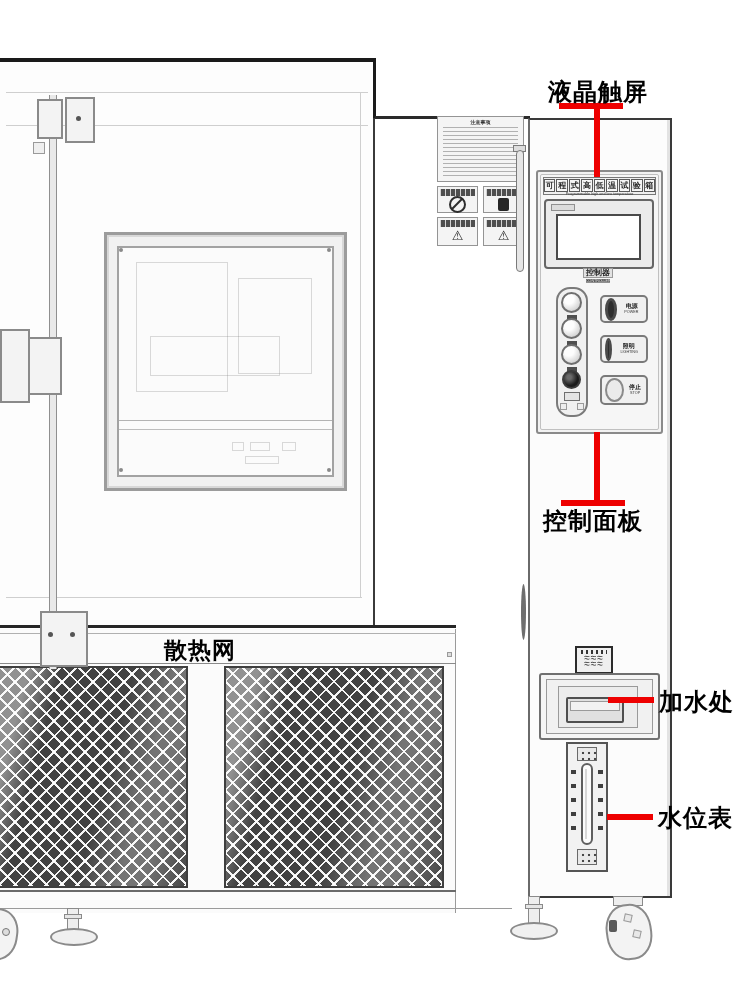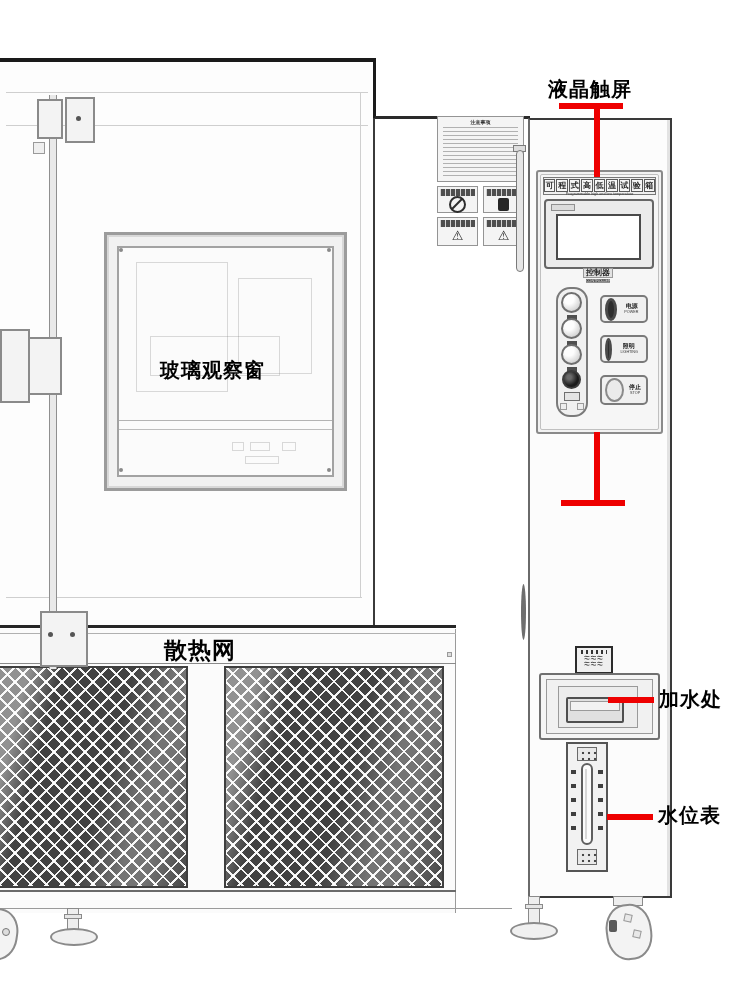--- a/index.html
+++ b/index.html
@@ -1,19 +1,19 @@
 <!DOCTYPE html>
 <html><head>
 <meta charset="utf-8">
 <style>
   html,body{margin:0;padding:0;background:#fff;}
   #page{position:relative;width:750px;height:1004px;background:#fff;overflow:hidden;
         font-family:"Liberation Sans",sans-serif;}
   .a{position:absolute;box-sizing:border-box;}
-  .callout-label{font-weight:bold;color:#000;font-size:20px;letter-spacing:1px;white-space:nowrap;z-index:30;}
+  .callout-label{font-weight:bold;color:#000;font-size:24px;letter-spacing:1px;white-space:nowrap;z-index:30;}
   .rbar{background:#ee0000;z-index:29;}
   .mesh{border:2px solid #3f3f3f;background-color:#383838;
     background-image:
       repeating-linear-gradient(45deg, rgba(255,255,255,.95) 0 2px, rgba(255,255,255,0) 2px 11px),
       repeating-linear-gradient(-45deg, rgba(255,255,255,.95) 0 2px, rgba(255,255,255,0) 2px 11px),
       linear-gradient(105deg, rgba(255,255,255,.45) 0 12%, rgba(255,255,255,.05) 25% 55%, rgba(255,255,255,.30) 72% 82%, rgba(255,255,255,.08) 100%);}
   .frame{border:2px solid #8a8a8a;background:#f3f3f3;}
   .thin{border:1px solid #9a9a9a;}
   .faint{border:1px solid rgba(110,110,110,.25);}
   .sketchline{background:#cfcfcf;}
@@ -71,21 +71,20 @@
   <div class="a ellipse" style="left:327px;top:468px;width:4px;height:4px;background:#8a8a8a;"></div>
   <div class="a faint" style="left:136px;top:262px;width:92px;height:130px;"></div>
   <div class="a faint" style="left:238px;top:278px;width:74px;height:96px;"></div>
   <div class="a faint" style="left:150px;top:336px;width:130px;height:40px;"></div>
   <div class="a" style="left:119px;top:420px;width:213px;height:1px;background:#b3b3b3;"></div>
   <div class="a" style="left:119px;top:429px;width:213px;height:1px;background:#bdbdbd;"></div>
   <div class="a faint" style="left:232px;top:442px;width:12px;height:9px;"></div>
   <div class="a faint" style="left:250px;top:442px;width:20px;height:9px;"></div>
   <div class="a faint" style="left:282px;top:442px;width:14px;height:9px;"></div>
   <div class="a faint" style="left:245px;top:456px;width:34px;height:8px;"></div>
-  <div class="a callout-label" style="left:160px;top:357px;">玻璃观察窗</div>
 
   <div class="a wstk" style="left:437px;top:116px;width:87px;height:66px;">
     <div style="text-align:center;font-size:5px;font-weight:bold;color:#333;margin-top:2px;">注意事项</div>
     <div style="margin:2px 5px;height:50px;background-image:repeating-linear-gradient(180deg,#a0a0a0 0 1px, rgba(0,0,0,0) 1px 4px);opacity:.8;"></div>
   </div>
   <div class="a wstk" style="left:437px;top:186px;width:41px;height:27px;">
     <div class="wstk-hdr"></div>
     <div class="wsym">
         <span class="nosign"></span>
       </div>
@@ -217,20 +216,21 @@
   <div class="a" style="left:609px;top:920px;width:8px;height:12px;background:#5a5a5a;border-radius:2px;"></div>
   <div class="a thin" style="left:624px;top:914px;width:8px;height:8px;background:#e8e8e8;transform:rotate(12deg);"></div>
   <div class="a thin" style="left:633px;top:930px;width:8px;height:8px;background:#e8e8e8;transform:rotate(12deg);"></div>
 
   <div class="a callout-label" style="left:548px;top:76px;">液晶触屏</div>
   <div class="a rbar" style="left:559px;top:103px;width:64px;height:6px;"></div>
   <div class="a rbar" style="left:594px;top:103px;width:6px;height:74px;"></div>
 
   <div class="a rbar" style="left:594px;top:432px;width:6px;height:70px;"></div>
   <div class="a rbar" style="left:561px;top:500px;width:64px;height:6px;"></div>
+  <div class="a callout-label" style="left:543px;top:505px;">控制面板</div>
 
   <div class="a rbar" style="left:608px;top:697px;width:46px;height:6px;"></div>
   <div class="a callout-label" style="left:659px;top:686px;">加水处</div>
 
   <div class="a rbar" style="left:607px;top:814px;width:46px;height:6px;"></div>
   <div class="a callout-label" style="left:658px;top:802px;">水位表</div>
 
 </div>
 
 </body></html>

